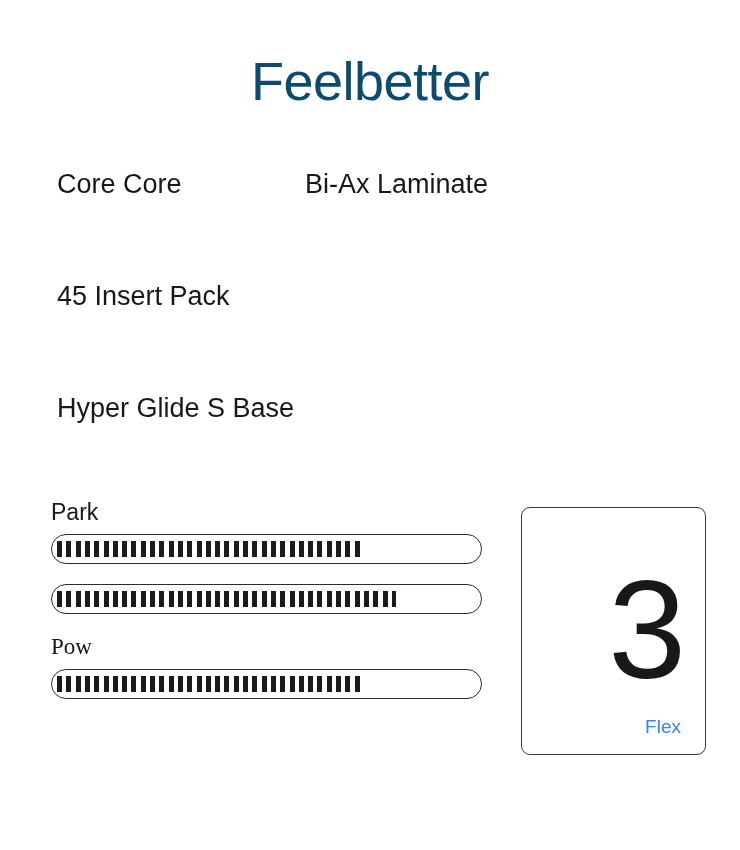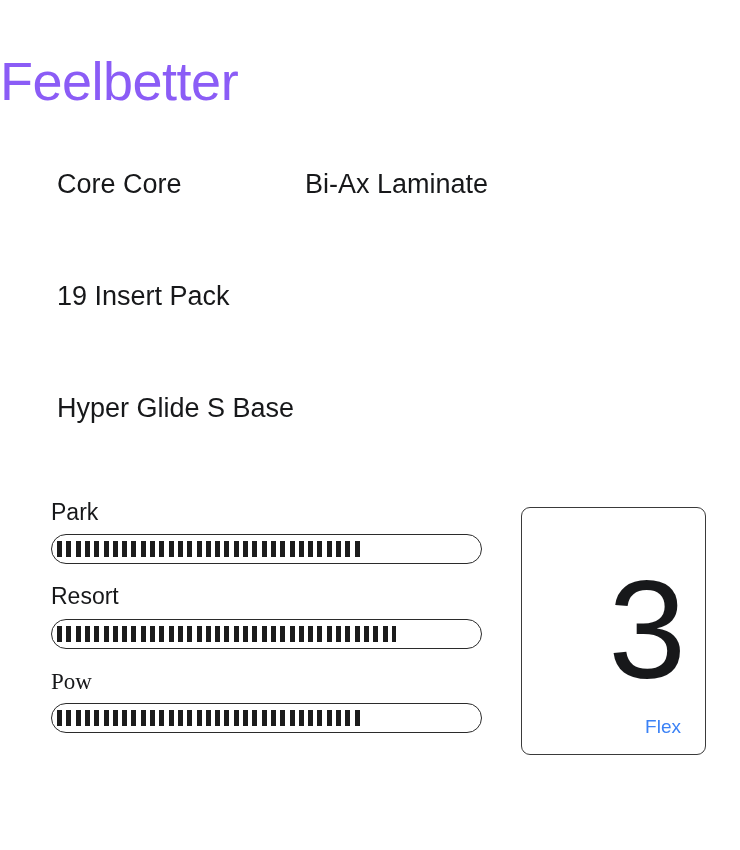--- a/index.html
+++ b/index.html
@@ -20,25 +20,25 @@
     position: absolute;
     inset: 0;
   }
 
   
   .product-title {
     position: absolute;
     top: 52px;
     left: 0;
     width: 740px;
-    text-align: left;
+    text-align: center;
     font-size: 54px;
     font-weight: 400;
     letter-spacing: -0.5px;
-    color: #8b5cf6;
+    color: #0c4a6e;
     line-height: 1.1;
   }
 
   
   .feature-grid {
     position: absolute;
     top: 168px;
     left: 57px;
     width: 600px;
   }
@@ -164,21 +164,21 @@
   <div class="product-title">Feelbetter</div>
 
   <div class="feature-grid">
 
     <div class="feature-row">
       <div class="feature-cell col-right">Core Core</div>
       <div class="feature-cell col-left">Bi-Ax Laminate</div>
     </div>
 
     <div class="feature-row">
-      <div class="feature-cell col-left">19 Insert Pack</div>
+      <div class="feature-cell col-left">45 Insert Pack</div>
       <div class="feature-cell col-right is-empty"></div>
     </div>
 
     <div class="feature-row">
       <div class="feature-cell col-left">Hyper Glide S Base</div>
     </div>
 
   </div>
 
   <div class="lower-area">
@@ -186,21 +186,20 @@
     <div class="ratings">
 
       <div class="rating-block">
         <div class="rating-label">Park</div>
         <div class="rating-track">
           <div class="rating-fill" style="width: 306px;"></div>
         </div>
       </div>
 
       <div class="rating-block">
-        <div class="rating-label">Resort</div>
         <div class="rating-track">
           <div class="rating-fill" style="width: 339px;"></div>
         </div>
       </div>
 
       <div class="rating-block">
         <div class="rating-label">Pow</div>
         <div class="rating-track">
           <div class="rating-fill" style="width: 306px;"></div>
         </div>

